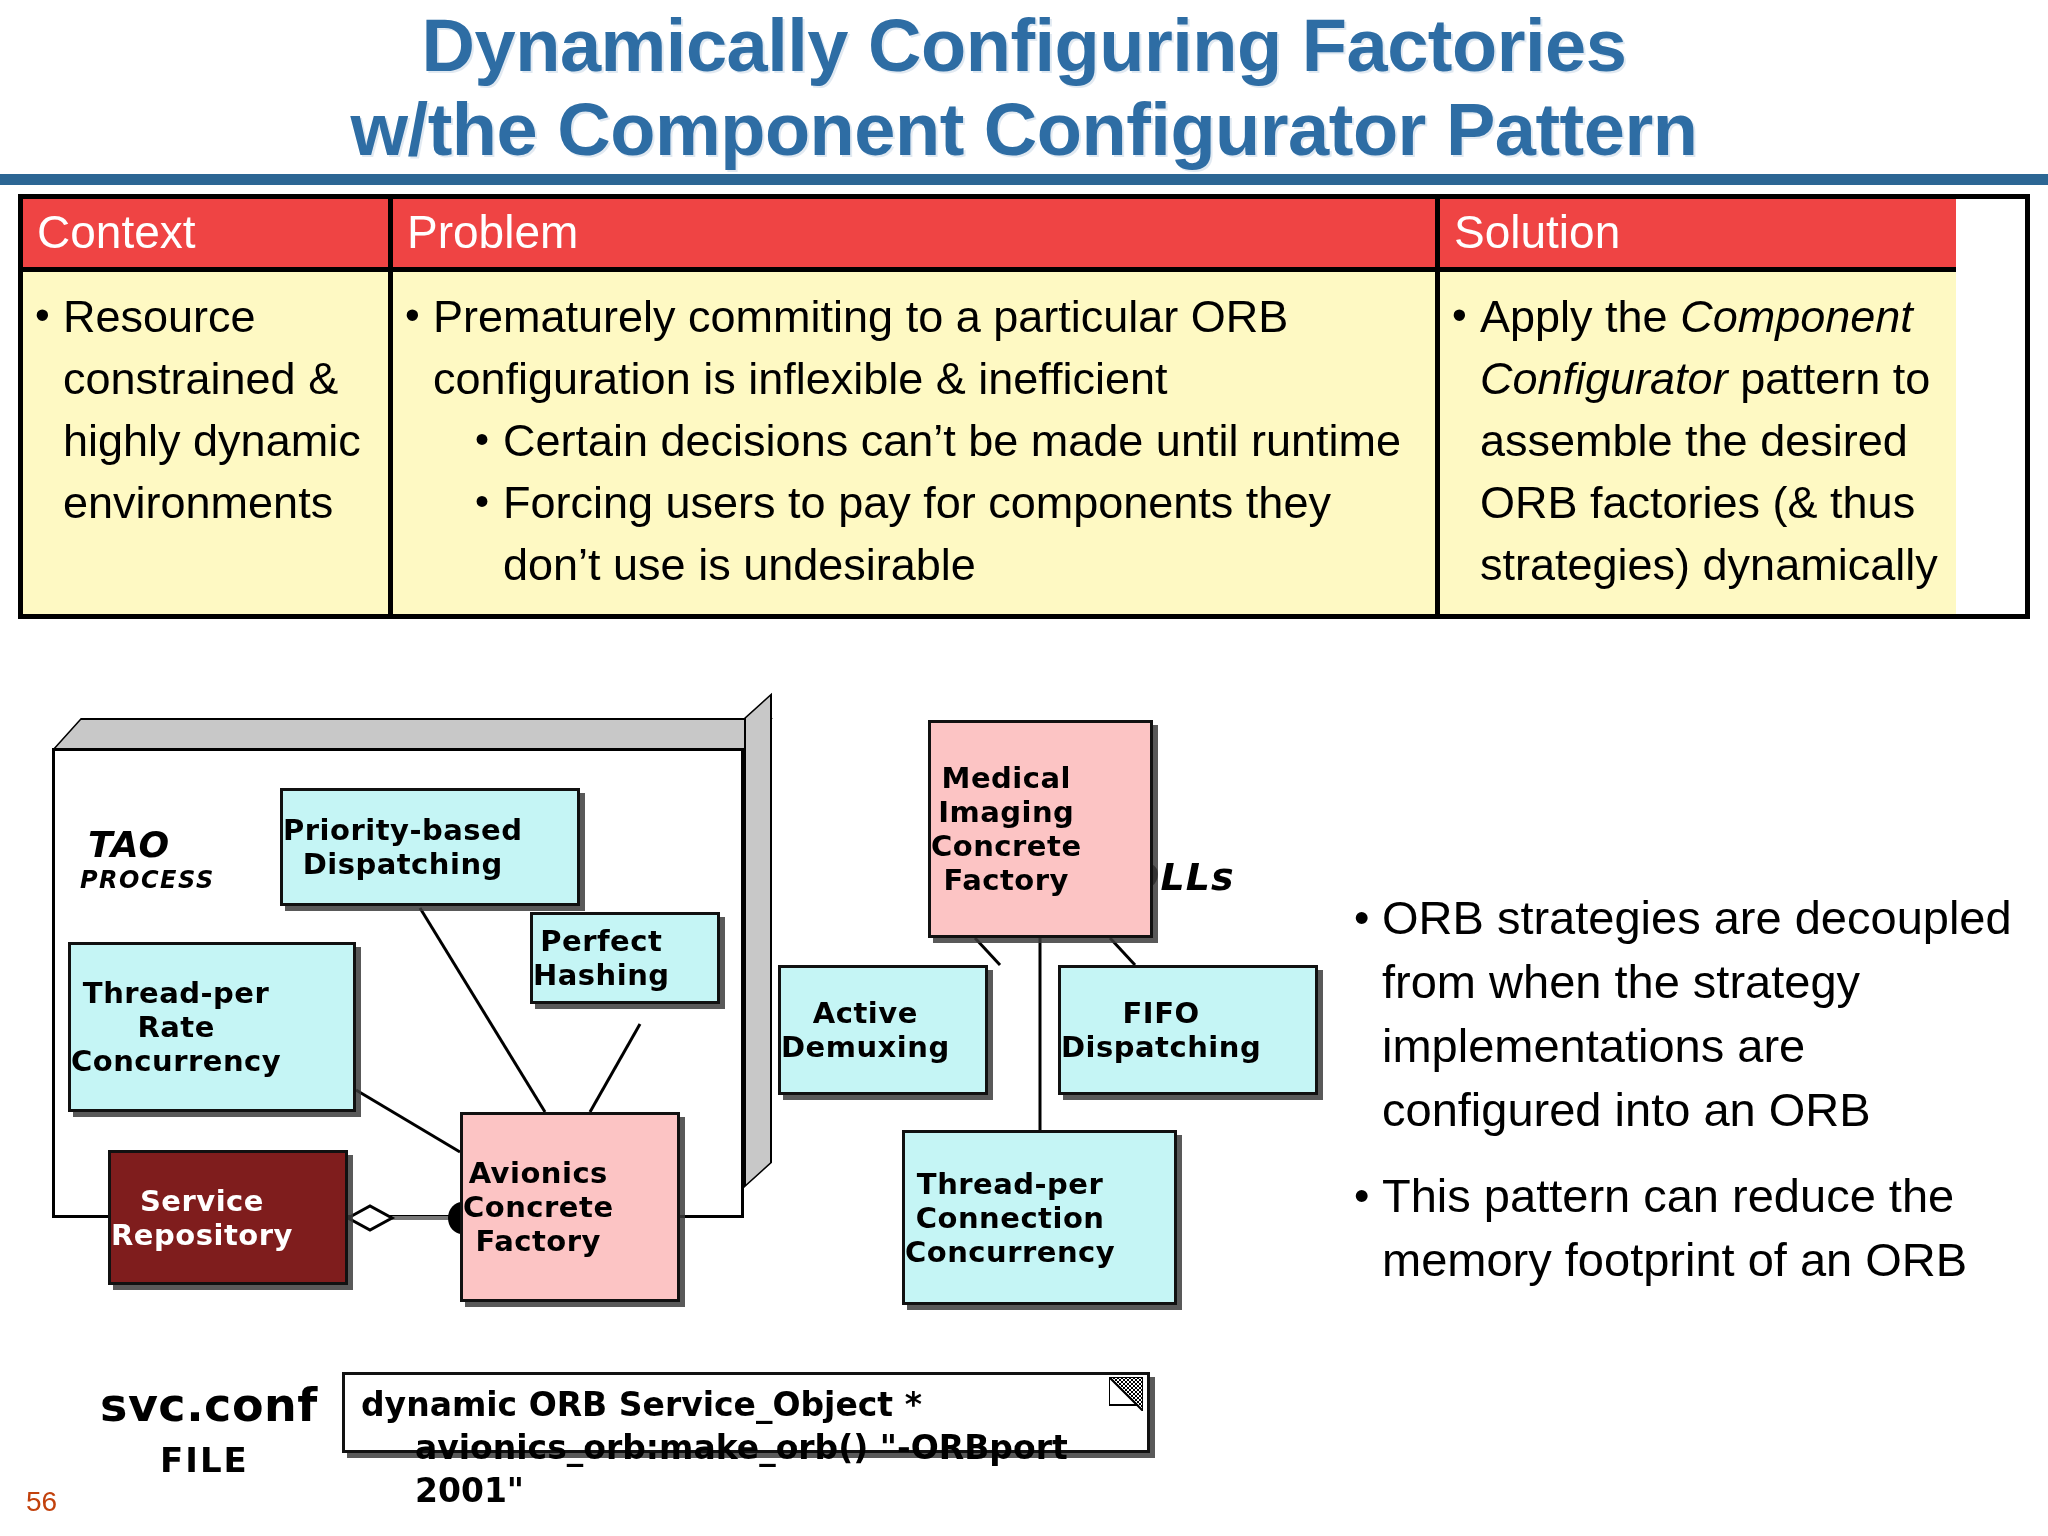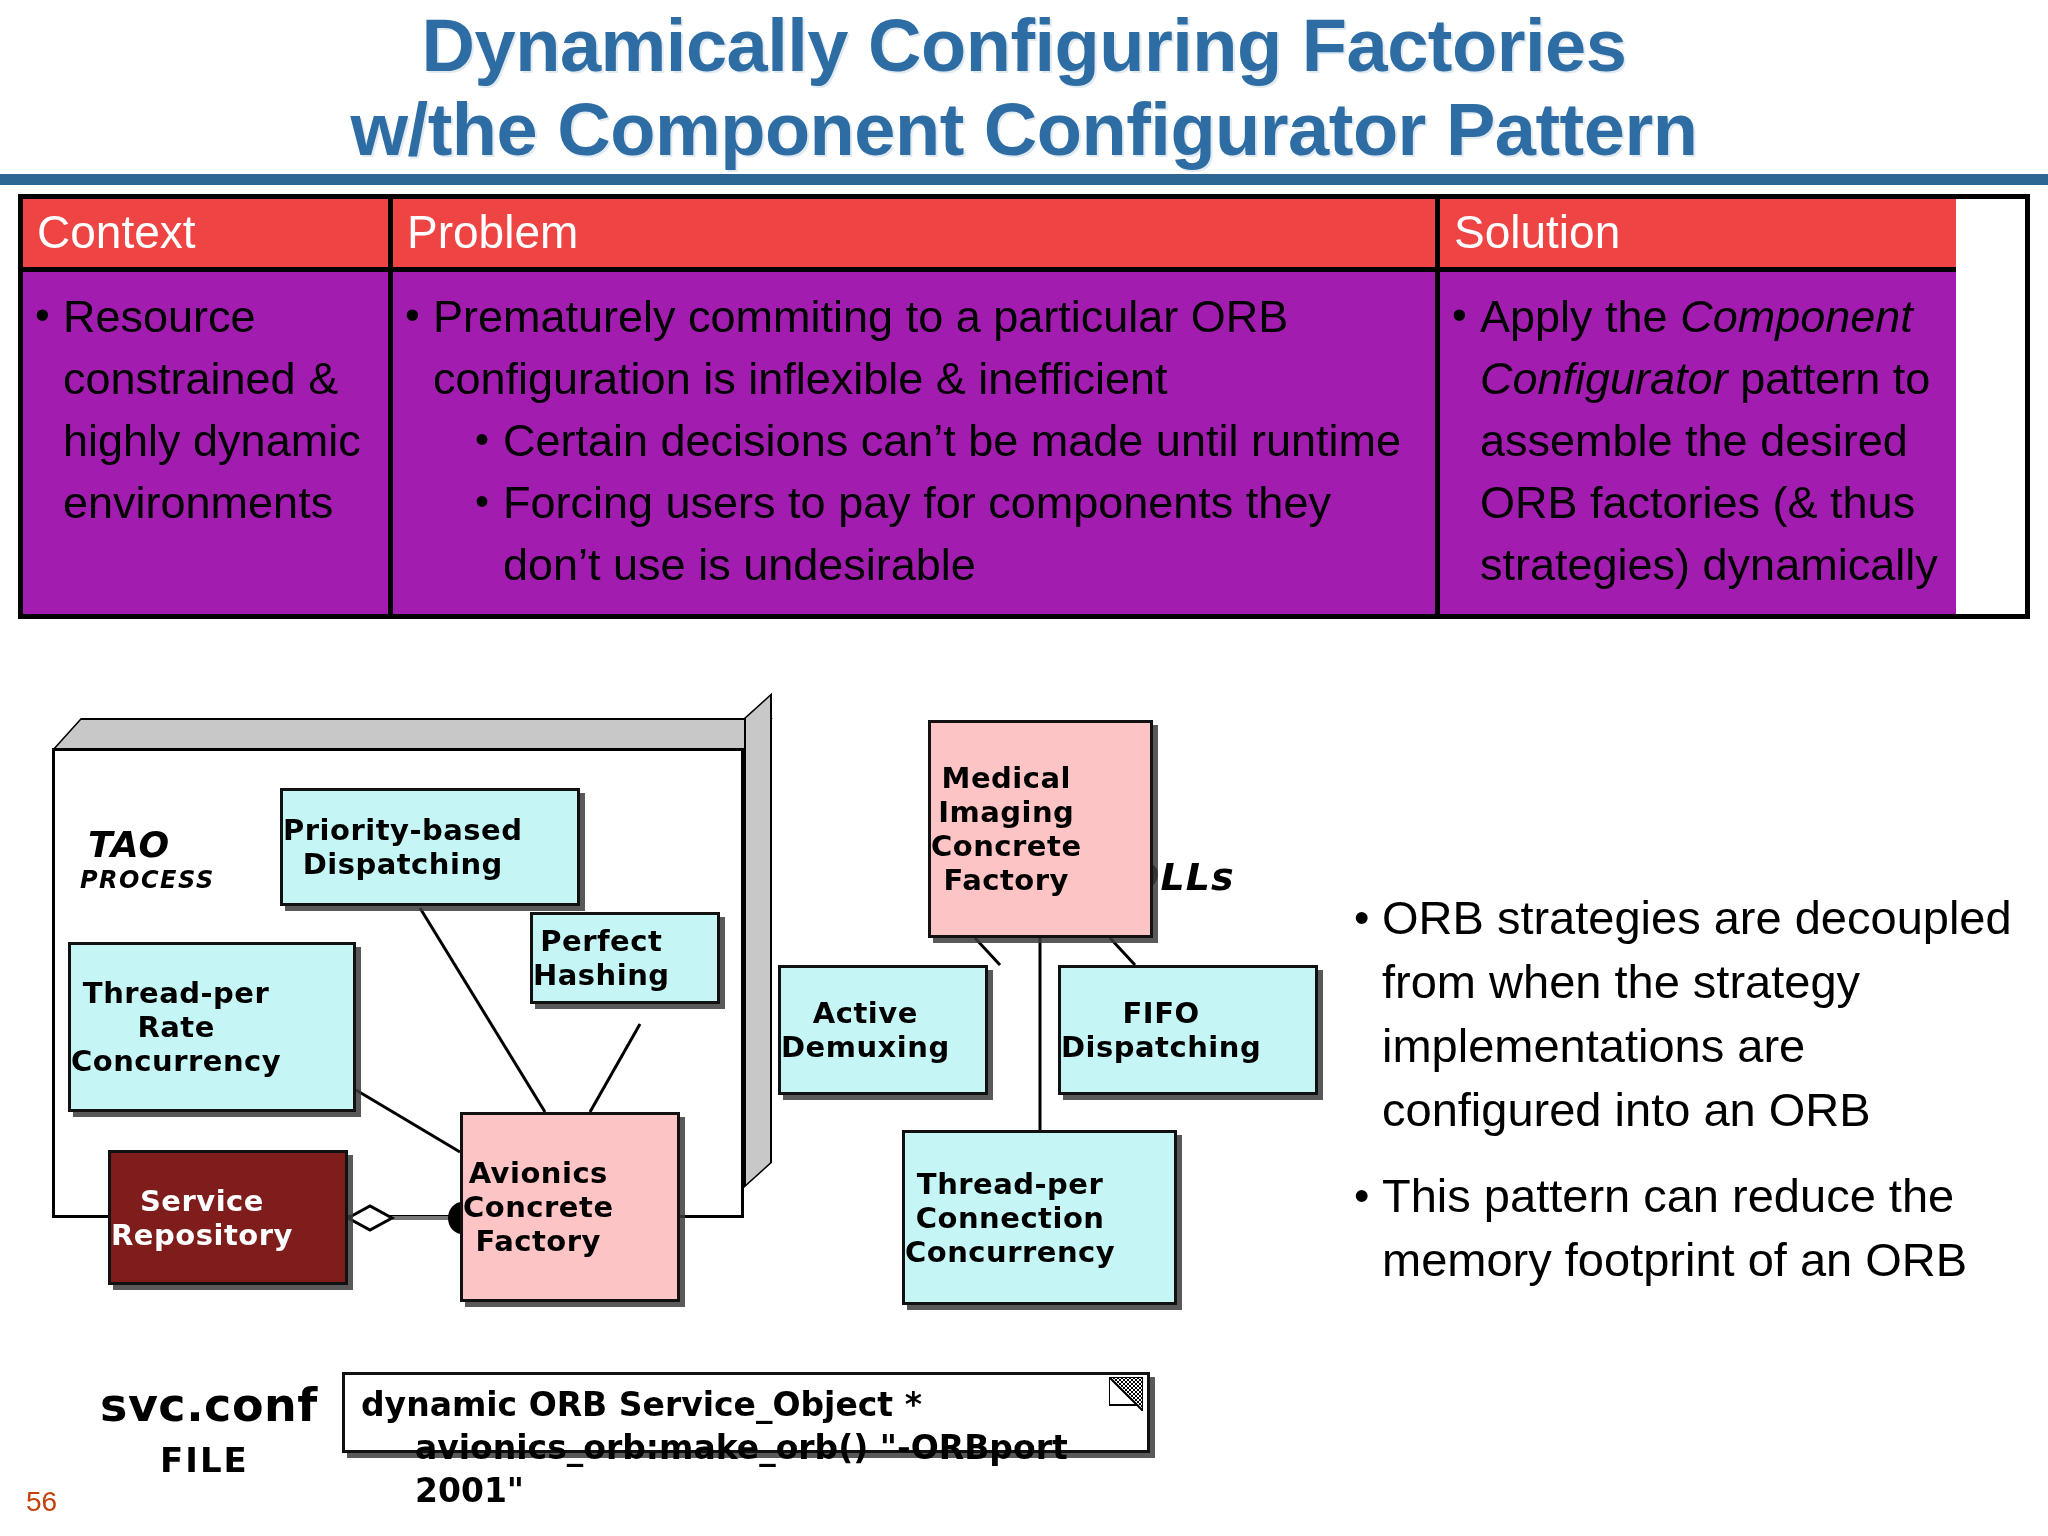--- a/index.html
+++ b/index.html
@@ -55,21 +55,21 @@
     color: #ffffff;
     font-size: 46px;
     line-height: 50px;
     padding: 8px 0 10px 14px;
     box-sizing: border-box;
     border-right: 5px solid #000000;
     border-bottom: 5px solid #000000;
   }
   .th:last-child { border-right: none; }
   .td {
-    background: #a21caf;
+    background: #fef9c3;
     color: #000000;
     font-size: 45px;
     line-height: 62px;
     padding: 14px 10px 18px 10px;
     box-sizing: border-box;
     border-right: 5px solid #000000;
   }
   .td:last-child { border-right: none; }
 
   .col-context  { width: 370px; }

